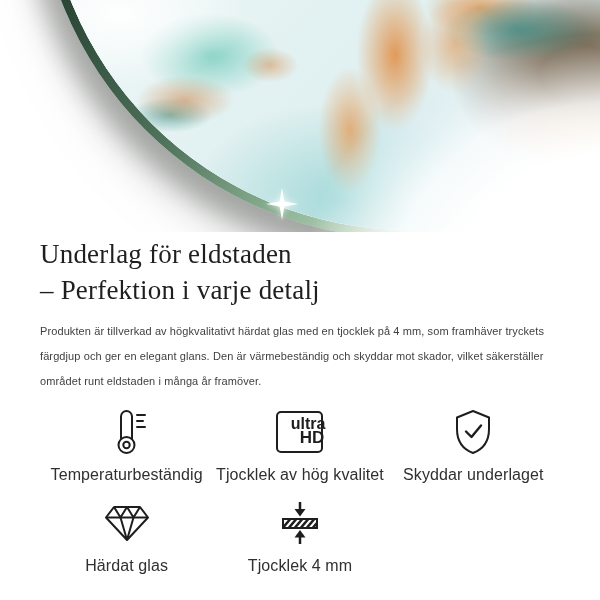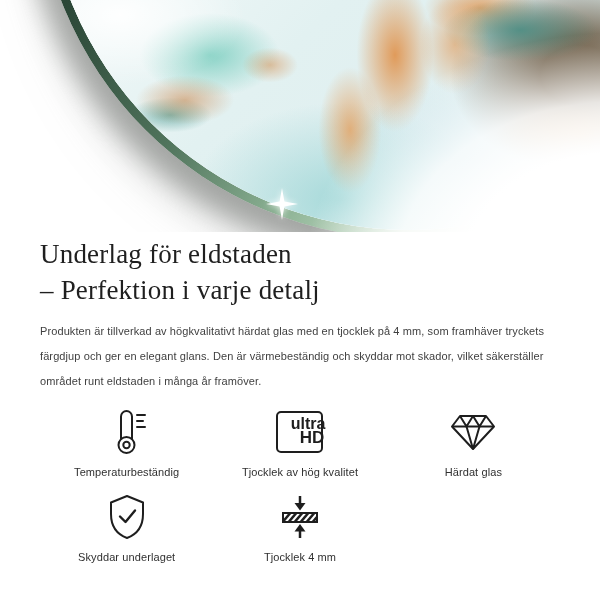--- a/index.html
+++ b/index.html
@@ -110,21 +110,21 @@
   .features {
     display: grid;
     grid-template-columns: repeat(3, 1fr);
     row-gap: 14px;
     margin-top: 13px;
   }
   .feature { display: flex; flex-direction: column; align-items: center; }
   .icon-box { height: 50px; display: flex; align-items: center; justify-content: center; }
   .feature-label {
     margin-top: 9px;
-    font-size: 11px;
+    font-size: 16px;
     color: #303030;
     letter-spacing: 0.1px;
     text-align: center;
   }
   .ico { stroke: #1e1e1e; fill: none; stroke-width: 2; }
   .hd-badge {
     width: 47px; height: 42px;
     border: 2.5px solid #1e1e1e;
     border-radius: 5px;
     display: flex; flex-direction: column;
@@ -179,38 +179,38 @@
           <div class="hd-badge">
             <span class="hd-top">ultra</span>
             <span class="hd-bottom">HD</span>
           </div>
         </div>
         <div class="feature-label">Tjocklek av hög kvalitet</div>
       </div>
 
       <div class="feature">
         <div class="icon-box">
+          <svg class="ico" width="44" height="48" viewBox="0 0 44 48">
+            <path d="M22 3 L38 9.5 V21 C38 33.5 31.5 41.5 22 45 C12.5 41.5 6 33.5 6 21 V9.5 Z" stroke-linejoin="round"></path>
+            <path d="M15 23.5 l5.5 5.5 L30 17.5" stroke-width="2.4" stroke-linecap="round" stroke-linejoin="round"></path>
+          </svg>
+        </div>
+        <div class="feature-label">Skyddar underlaget</div>
+      </div>
+
+      <div class="feature">
+        <div class="icon-box">
           <svg class="ico" width="48" height="42" viewBox="0 0 48 42">
             <path d="M11 5 H37 L45 15.5 L24 38 L3 15.5 Z" stroke-linejoin="round"></path>
             <path d="M3 15.5 H45"></path>
             <path d="M11 5 L17.5 15.5 L24 5 L30.5 15.5 L37 5" stroke-linejoin="round"></path>
             <path d="M24 38 L17.5 15.5 M24 38 L30.5 15.5"></path>
           </svg>
         </div>
         <div class="feature-label">Härdat glas</div>
-      </div>
-
-      <div class="feature">
-        <div class="icon-box">
-          <svg class="ico" width="44" height="48" viewBox="0 0 44 48">
-            <path d="M22 3 L38 9.5 V21 C38 33.5 31.5 41.5 22 45 C12.5 41.5 6 33.5 6 21 V9.5 Z" stroke-linejoin="round"></path>
-            <path d="M15 23.5 l5.5 5.5 L30 17.5" stroke-width="2.4" stroke-linecap="round" stroke-linejoin="round"></path>
-          </svg>
-        </div>
-        <div class="feature-label">Skyddar underlaget</div>
       </div>
 
 
       <div class="feature">
         <div class="icon-box">
           <svg width="44" height="48" viewBox="0 0 44 48">
             <defs>
               <clipPath id="barClip">
                   <rect x="5" y="20" width="34" height="9"></rect>
                 </clipPath>

